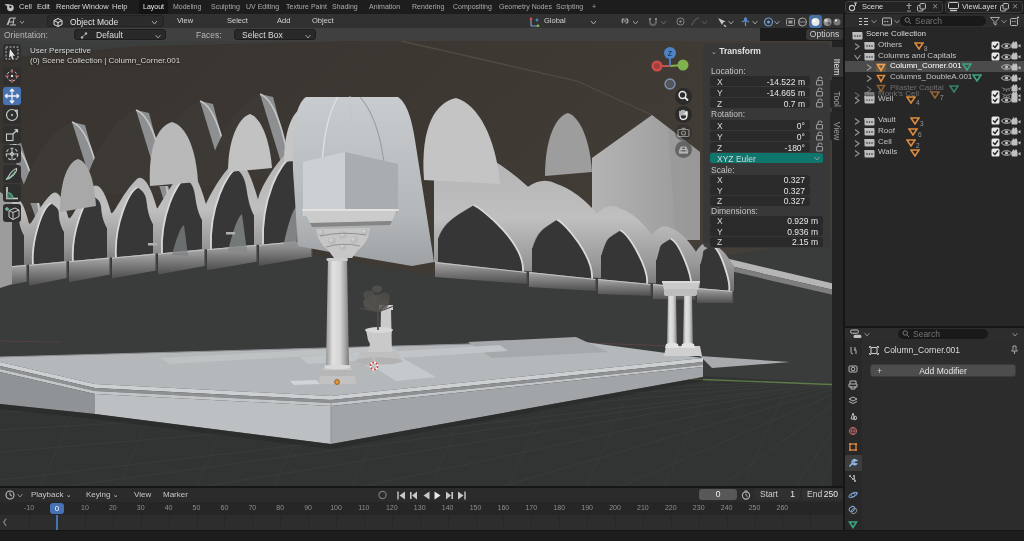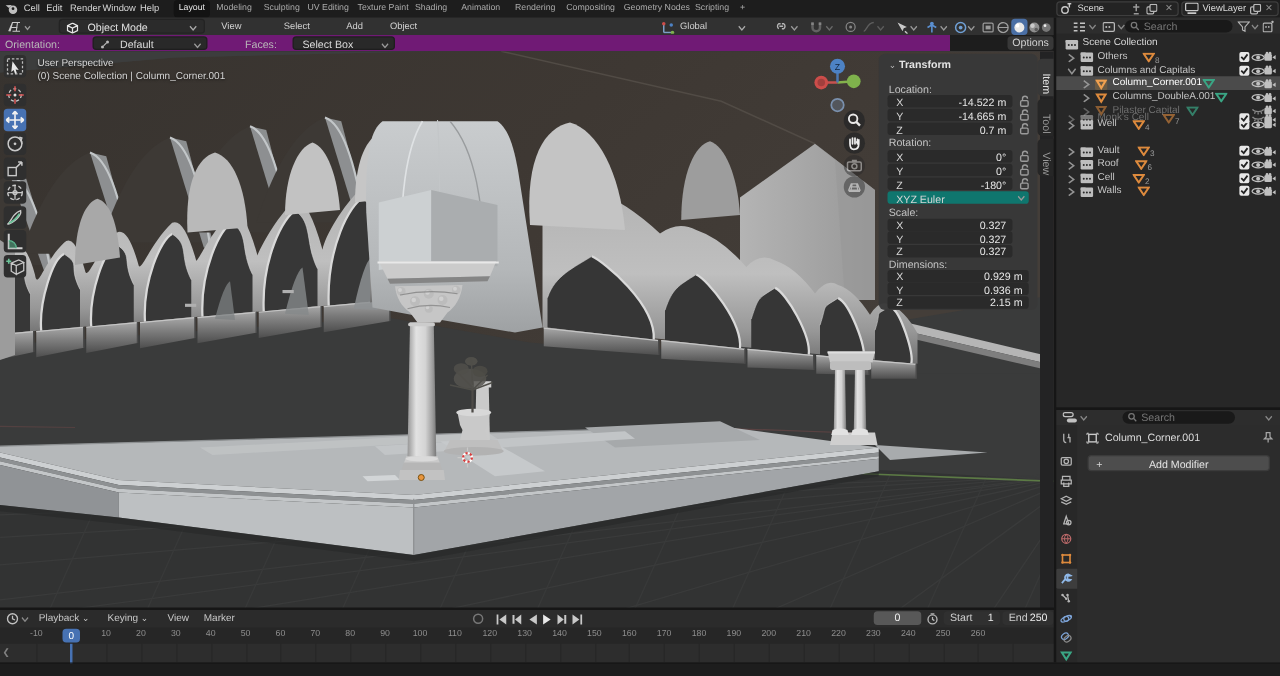--- a/index.html
+++ b/index.html
@@ -9,21 +9,21 @@
 
 #topbar { position:absolute; left:0; top:0; width:1024px; height:14px; background:#1d1d1d; font-size:7.5px; color:#d6d6d6; }
 #topbar .menu { position:absolute; top:1.5px; }
 .tab { position:absolute; top:0; height:14px; line-height:14px; color:#ababab; font-size:7px; text-align:center; }
 .tab.active { color:#e9e9e9; background:#131313; border-radius:3px; }
 
 #vphead { position:absolute; left:0; top:14px; width:844px; height:14px; background:#313131; font-size:7.5px; color:#d2d2d2; }
 #vphead .m { position:absolute; top:1.5px; }
 .dd { position:absolute; background:#292929; border:1px solid #1e1e1e; border-radius:3px; color:#dcdcdc; font-size:8.5px; }
 
-#tools { position:absolute; left:0; top:28px; width:760px; height:13px; background:#701a75; font-size:8.5px; color:#b8b8b8; }
+#tools { position:absolute; left:0; top:28px; width:760px; height:13px; background:#404040; font-size:8.5px; color:#b8b8b8; }
 
 #canvas { position:absolute; left:0; top:41px; width:844px; height:446px; background:#3c3d3d; overflow:hidden; }
 
 .tbtn { position:absolute; left:3px; width:18px; height:18px; background:#2f2f2f; border-radius:3px; }
 .tbtn.sel { background:#4772b3; }
 
 #ovl { position:absolute; left:30px; top:5px; color:#d5d5d5; font-size:8px; text-shadow:0 1px 2px rgba(0,0,0,.6); line-height:9.6px; }
 #stats { position:absolute; left:30px; top:33px; color:#d0d0d0; font-size:8px; text-shadow:0 1px 2px rgba(0,0,0,.6); line-height:9.5px; }
 #stats b { display:inline-block; width:58px; font-weight:normal; }
 

